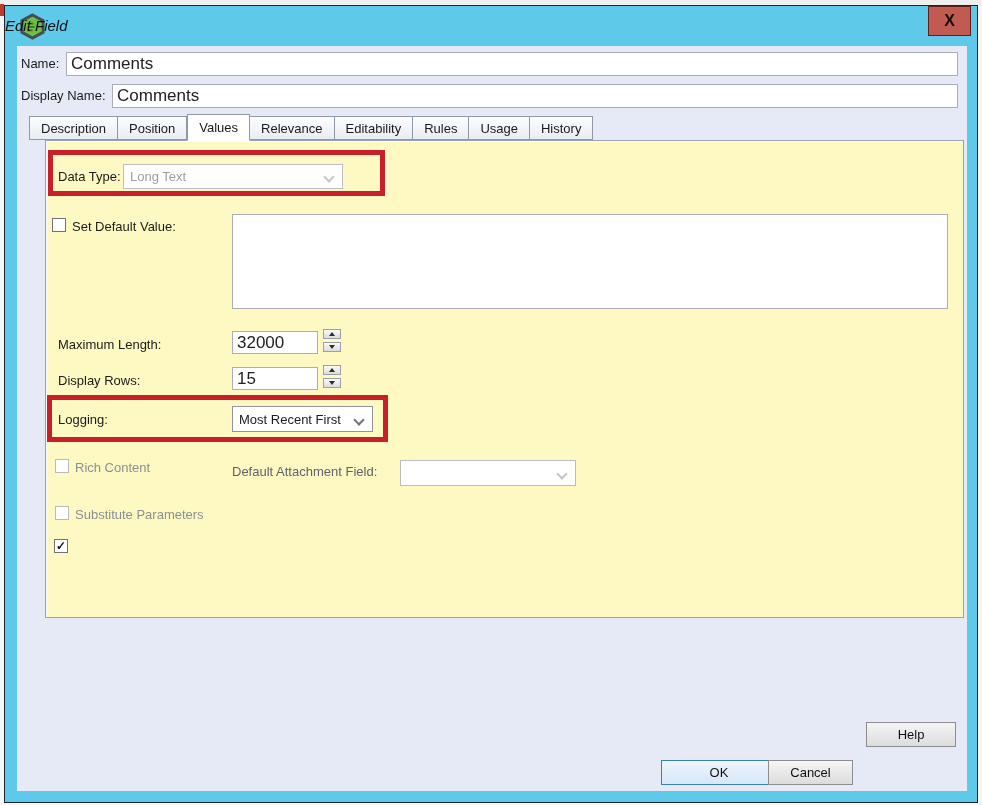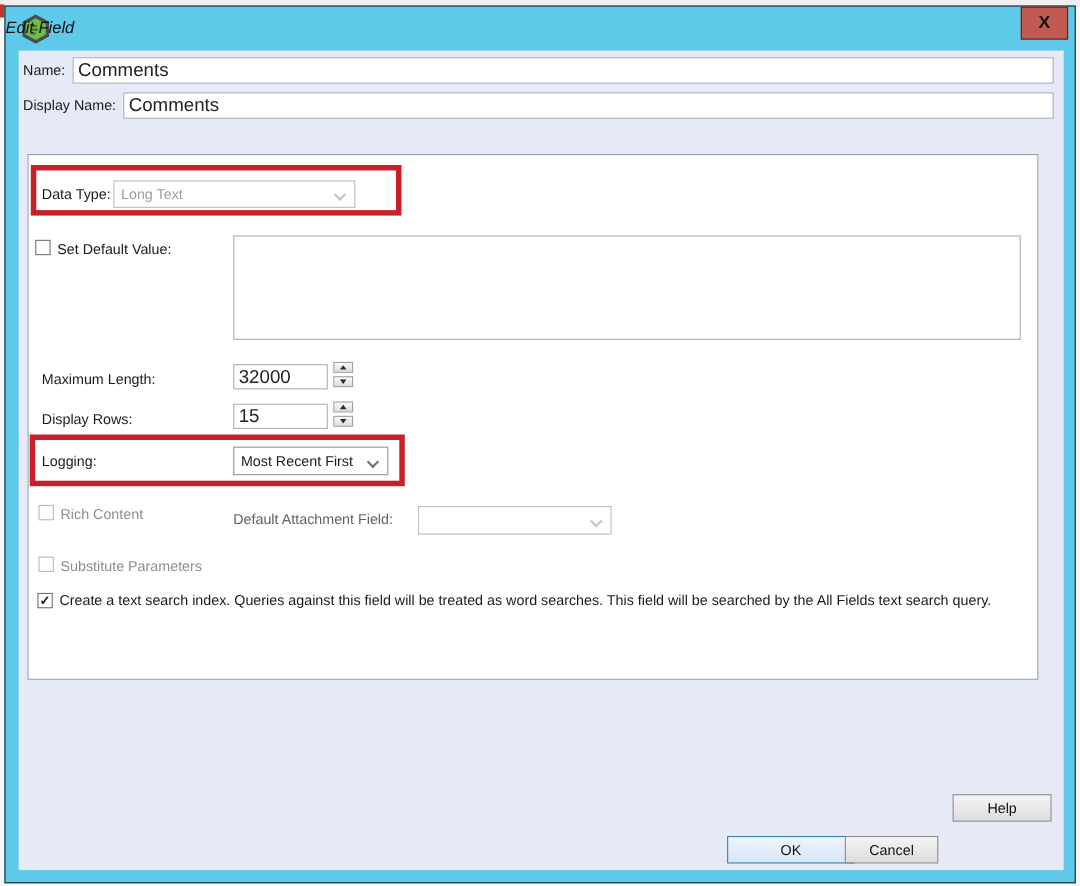--- a/index.html
+++ b/index.html
@@ -30,22 +30,22 @@
 
   
   .tabs { position:absolute; left:12px; top:67px; height:27px; display:flex; align-items:flex-end; }
   .tab { height:24px; line-height:23px; padding:0 11px; font-size:13px; color:#1a1a1a;
          background:linear-gradient(#fdfdfd, #e9ecf3); border:1px solid #8e99a8;
          border-left:none; cursor:pointer; }
   .tab:first-child { border-left:1px solid #8e99a8; }
   .tab.active { height:27px; line-height:26px; background:#ffffff; border-left:1px solid #8e99a8;
                 position:relative; z-index:3; border-bottom:1px solid #ffffff; margin-bottom:-1px; }
 
-  .panel { position:absolute; left:8px; top:94px; width:919px; height:478px;
-           background:#ffffff; border:1px solid #97a0ae; box-shadow:inset 1px 1px 0 #fbfcfe; }
+  .panel { position:absolute; left:28px; top:94px; width:919px; height:478px;
+           background:#fef9c3; border:1px solid #97a0ae; box-shadow:inset 1px 1px 0 #fbfcfe; }
 
   .redbox { position:absolute; border:5px solid #C81F28; background:transparent; z-index:2; }
 
   .dropdown { position:absolute; background:#fff; border:1px solid #8f959d; font-size:13px;
               color:#1a1a1a; padding:0 22px 0 6px; display:flex; align-items:center; cursor:pointer; }
   .dropdown.disabled { border-color:#b9bdc4; color:#9b9ea3; cursor:default; }
   .chev { position:absolute; right:9px; top:8px; width:8px; height:8px;
           border-left:2px solid #70757c; border-bottom:2px solid #70757c; transform:rotate(-45deg); }
   .dropdown.disabled .chev { border-color:#c3c7cc; }
 
@@ -91,20 +91,30 @@
     </div>
 
     <div class="content">
 
       <div class="lbl" style="left:4px; top:10px;">Name:</div>
       <input class="tbox" style="left: 49px; top: 6px; width: 892px; height: 24px;" value="Comments">
 
       <div class="lbl" style="left:4px; top:42px;">Display Name:</div>
       <input class="tbox" style="left: 95px; top: 38px; width: 846px; height: 24px;" value="Comments">
 
+      <div class="tabs">
+        <div class="tab">Description</div>
+        <div class="tab">Position</div>
+        <div class="tab active">Values</div>
+        <div class="tab">Relevance</div>
+        <div class="tab">Editability</div>
+        <div class="tab">Rules</div>
+        <div class="tab">Usage</div>
+        <div class="tab">History</div>
+      </div>
 
       <div class="panel">
 
         <div class="redbox" style="left:2px; top:9px; width:337px; height:46px;"></div>
         <div class="lbl" style="left:12px; top:28px;">Data Type:</div>
         <div class="dropdown disabled" style="left:77px; top:23px; width:220px; height:25px;">
           <span>Long Text</span>
           <span class="chev"></span>
         </div>
 
@@ -146,21 +156,20 @@
         <div class="lbl" style="left:186px; top:323px; color:#5e6369;">Default Attachment Field:</div>
         <div class="dropdown disabled" style="left:354px; top:319px; width:176px; height:26px;">
           <span></span>
           <span class="chev" style="top:9px;"></span>
         </div>
 
         <div class="checkbox disabled" style="left:9px; top:365px;"></div>
         <div class="lbl lbl-gray" style="left:29px; top:366px;">Substitute Parameters</div>
 
         <div class="checkbox" style="left:8px; top:398px;">✓</div>
-        <div class="para" style="left:28px; top:396px; width:872px;">Create a text search index. Queries against this field will be treated as word searches. This field will be searched by the All Fields text search query.</div>
 
       </div>
 
       <div class="btn btn-default" style="left:644px; top:714px; width:116px;">OK</div>
       <div class="btn btn-normal" style="left:751px; top:714px; width:85px;">Cancel</div>
       <div class="btn btn-normal" style="left:849px; top:676px; width:90px;">Help</div>
 
     </div>
   </div>
 </div>

